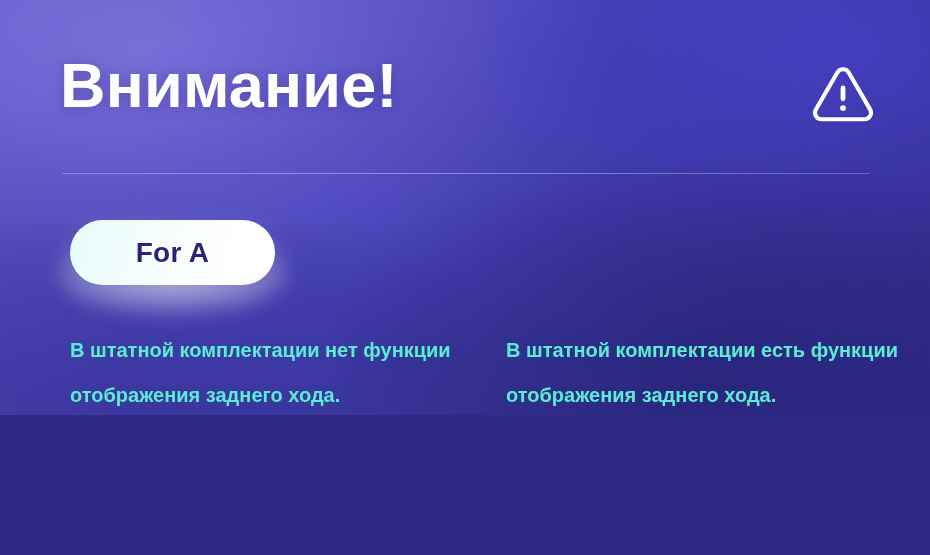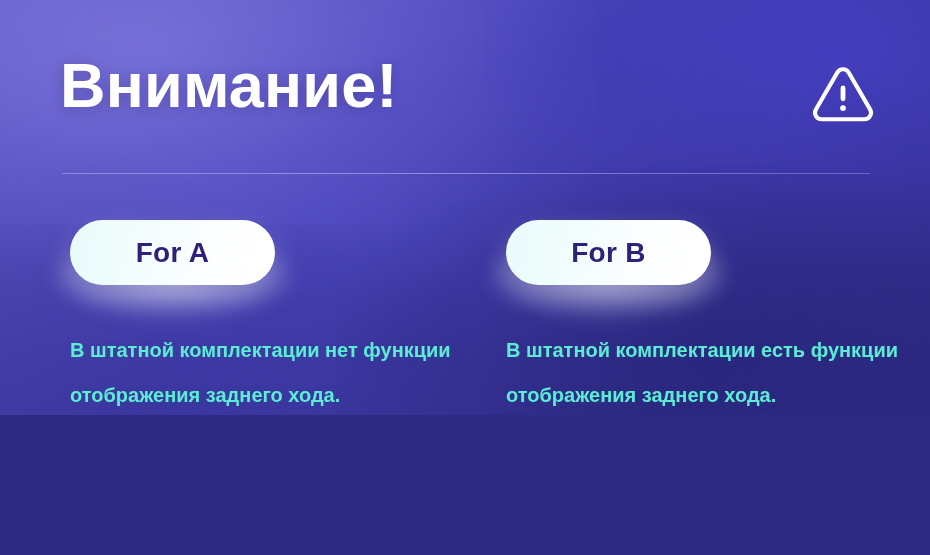--- a/index.html
+++ b/index.html
@@ -239,23 +239,17 @@
       <div class="pill-wrap">
         <div class="pill-glow"></div>
         <div class="pill">
           <span class="pill-label">For A</span>
         </div>
       </div>
       <p class="body-text">В штатной комплектации нет функции отображения заднего хода.</p>
     </div>
 
     <div class="col col-b">
-      <div class="pill-wrap">
-        <div class="pill-glow"></div>
-        <div class="pill">
-          <span class="pill-label">For B</span>
-        </div>
-      </div>
       <p class="body-text">В штатной комплектации есть функции отображения заднего хода.</p>
     </div>
 
   </div>
 </div>
 
 </body></html>

